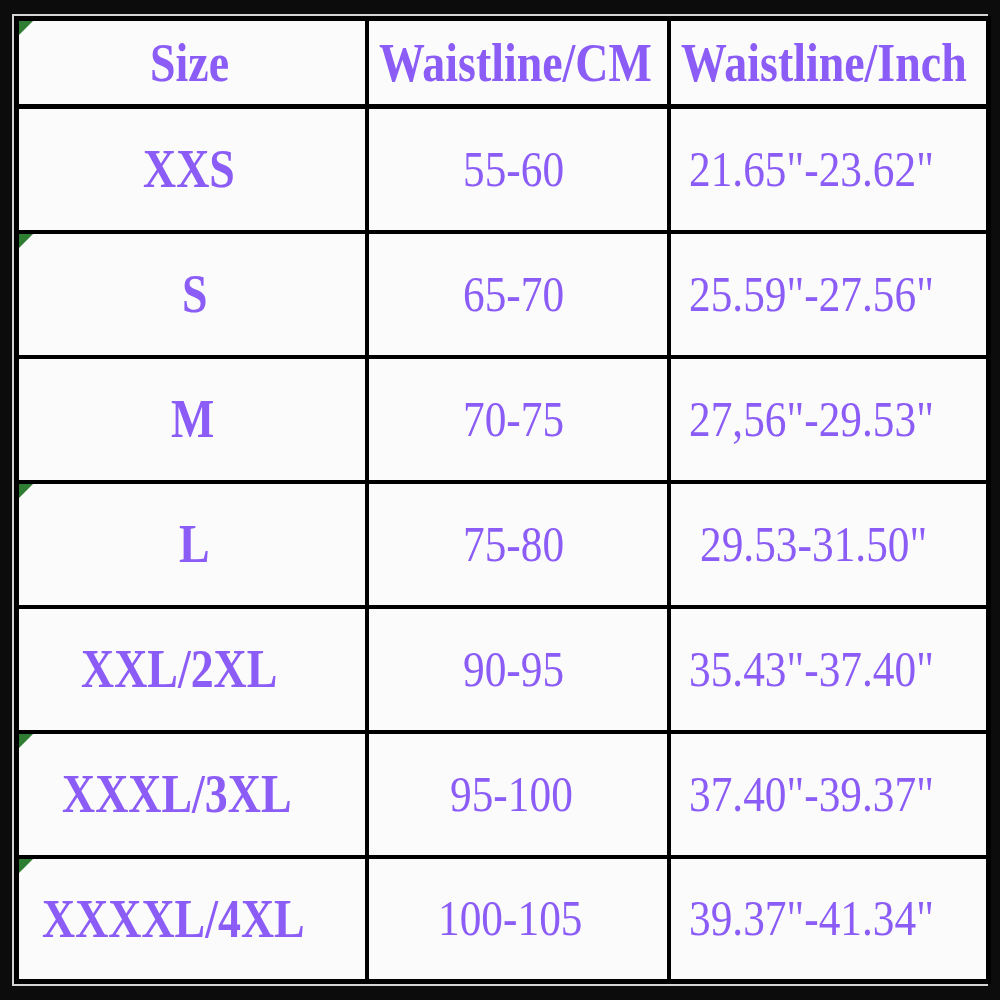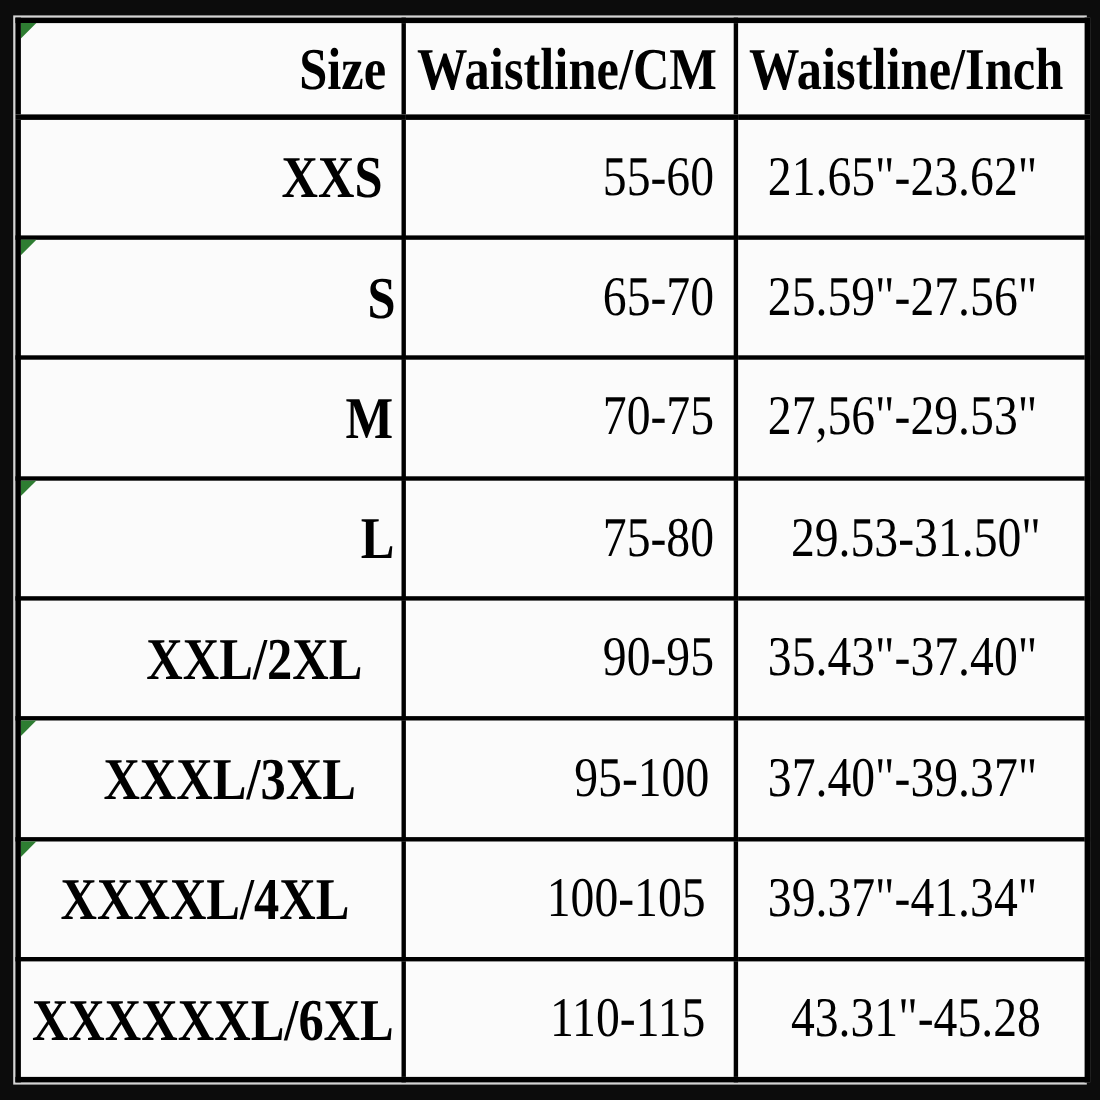--- a/index.html
+++ b/index.html
@@ -26,23 +26,23 @@
     border-collapse:collapse;
     table-layout:fixed;
     width:972px;height:968px;
     margin:2px;
     background:var(--cell-bg);
     border:5px solid var(--grid);
   }
   th,td{
     border:4px solid var(--grid);
     padding:0 0 0 10px;
-    text-align:right;
+    text-align:center;
     vertical-align:middle;
-    color:#000000;
+    color:#8b5cf6;
     position:relative;
     overflow:hidden;
   }
   thead tr{height:88px;}
   tbody tr{height:80px;}
   thead th{border-bottom-width:5px;}
   .txt{
     display:inline-block;
     transform:scaleX(0.85);
     transform-origin:0 50%;
@@ -112,20 +112,15 @@
         <tr>
           <td class="size-cell"><span class="corner-marker"></span><span class="txt">XXXL/3XL</span></td>
           <td class="value-cell"><span class="txt">95-100</span></td>
           <td class="value-cell"><span class="txt">37.40"-39.37"</span></td>
         </tr>
         <tr>
           <td class="size-cell"><span class="corner-marker"></span><span class="txt">XXXXL/4XL</span></td>
           <td class="value-cell"><span class="txt">100-105</span></td>
           <td class="value-cell"><span class="txt">39.37"-41.34"</span></td>
         </tr>
-        <tr>
-          <td class="size-cell"><span class="txt">XXXXXXL/6XL</span></td>
-          <td class="value-cell"><span class="txt">110-115</span></td>
-          <td class="value-cell"><span class="txt">43.31"-45.28</span></td>
-        </tr>
       </tbody>
   </table>
 </div>
 
 </body></html>

